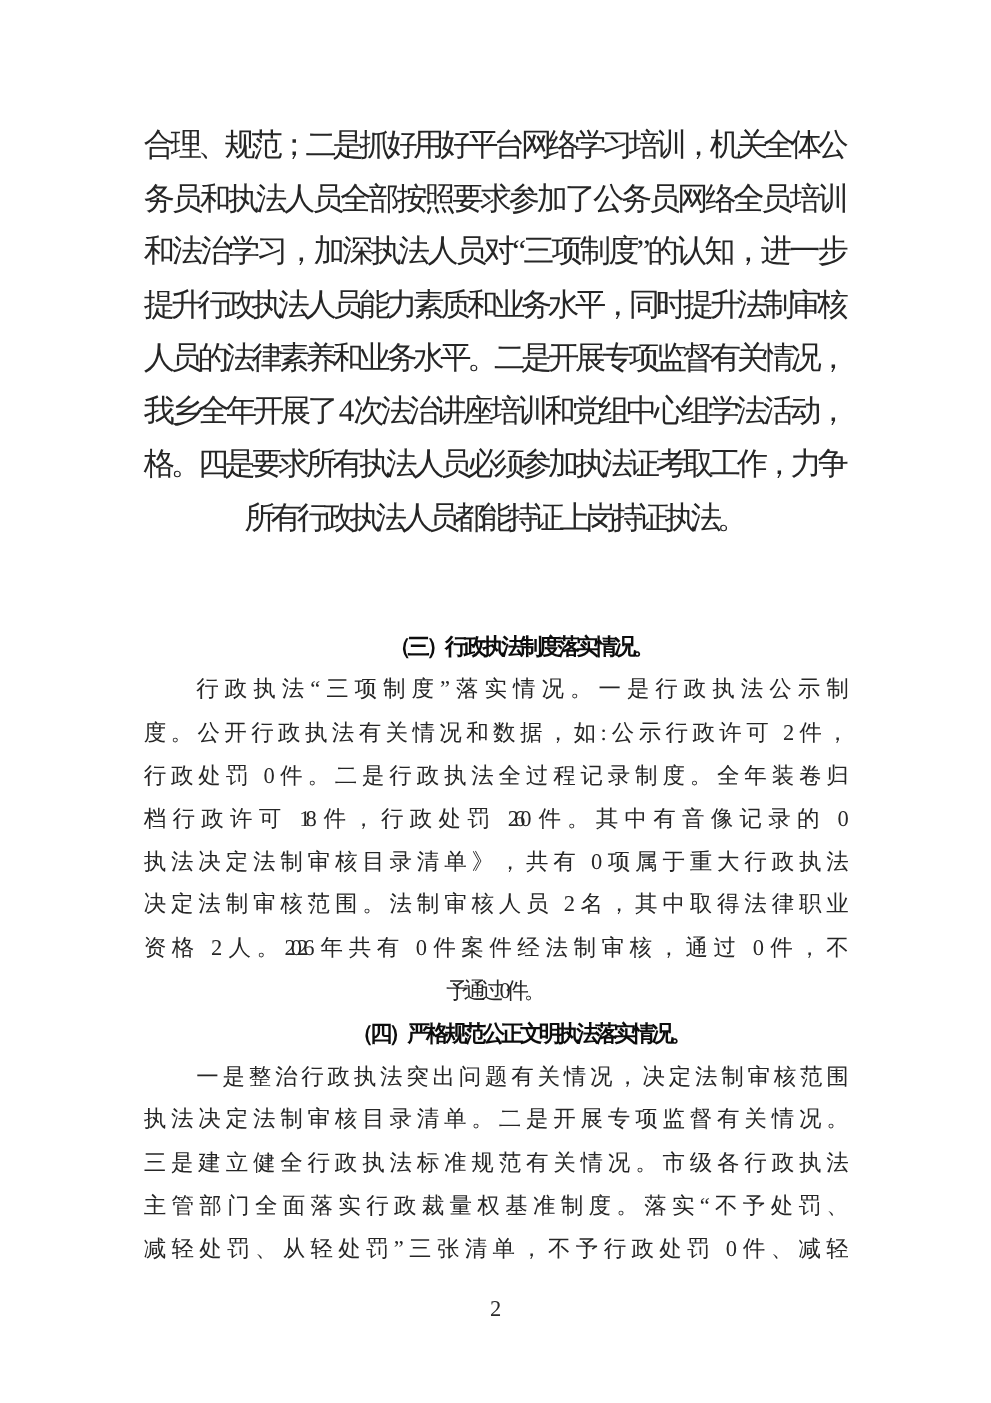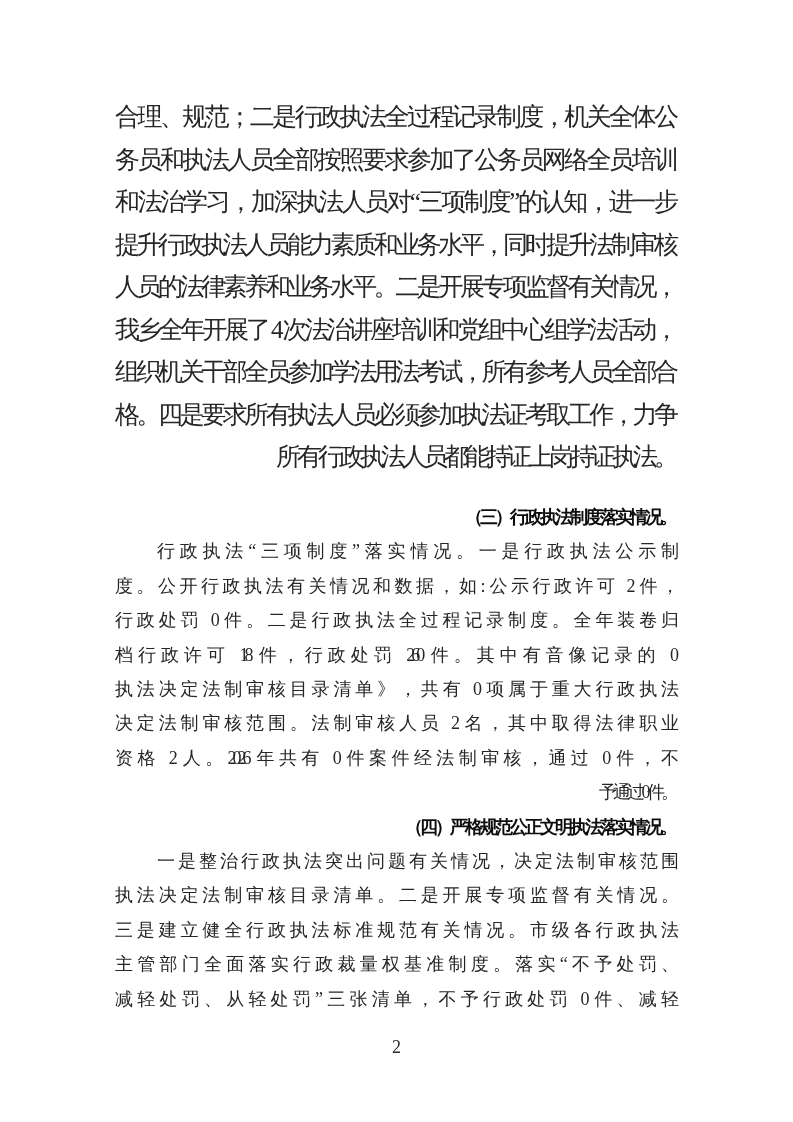--- a/index.html
+++ b/index.html
@@ -36,21 +36,21 @@
     width: 560px;
     font-size: 18px;
     line-height: 34.4px;
     letter-spacing: -4px;
   }
   .line { width: 100%; }
   .jl {                      
     text-align: justify;
     text-align-last: justify;
   }
-  .nl { text-align: right; }  
+  .nl { text-align: center; }  
   .ind { text-indent: 42px; }
   .hd {
     font-weight: 700;
     color: #0d0d0d;
     letter-spacing: -3px;
   }
   .page-num {
     position: absolute;
     left: 0;
     top: 1037px;
@@ -61,27 +61,26 @@
     color: #2b2b2b;
     letter-spacing: 0;
   }
 </style>
 </head>
 <body>
 
 <div class="sheet">
 
   <div class="para-a">
-    <div class="line jl">合理、规范；二是行政执法全过程记录制度，机关全体公</div>
+    <div class="line jl">合理、规范；二是抓好用好平台网络学习培训，机关全体公</div>
     <div class="line jl">务员和执法人员全部按照要求参加了公务员网络全员培训</div>
     <div class="line jl">和法治学习，加深执法人员对“三项制度”的认知，进一步</div>
     <div class="line jl">提升行政执法人员能力素质和业务水平，同时提升法制审核</div>
     <div class="line jl">人员的法律素养和业务水平。二是开展专项监督有关情况，</div>
     <div class="line jl">我乡全年开展了 4 次法治讲座培训和党组中心组学法活动，</div>
-    <div class="line jl">组织机关干部全员参加学法用法考试，所有参考人员全部合</div>
     <div class="line jl">格。四是要求所有执法人员必须参加执法证考取工作，力争</div>
     <div class="line nl">所有行政执法人员都能持证上岗持证执法。</div>
   </div>
 
   <div class="flow-b">
     <div class="line nl ind hd">（三）行政执法制度落实情况。</div>
     <div class="line jl ind">行政执法“三项制度”落实情况。一是行政执法公示制</div>
     <div class="line jl">度。公开行政执法有关情况和数据，如: 公示行政许可 2 件，</div>
     <div class="line jl">行政处罚 0 件。二是行政执法全过程记录制度。全年装卷归</div>
     <div class="line jl">档行政许可 18 件，行政处罚 260 件。其中有音像记录的 0</div>

